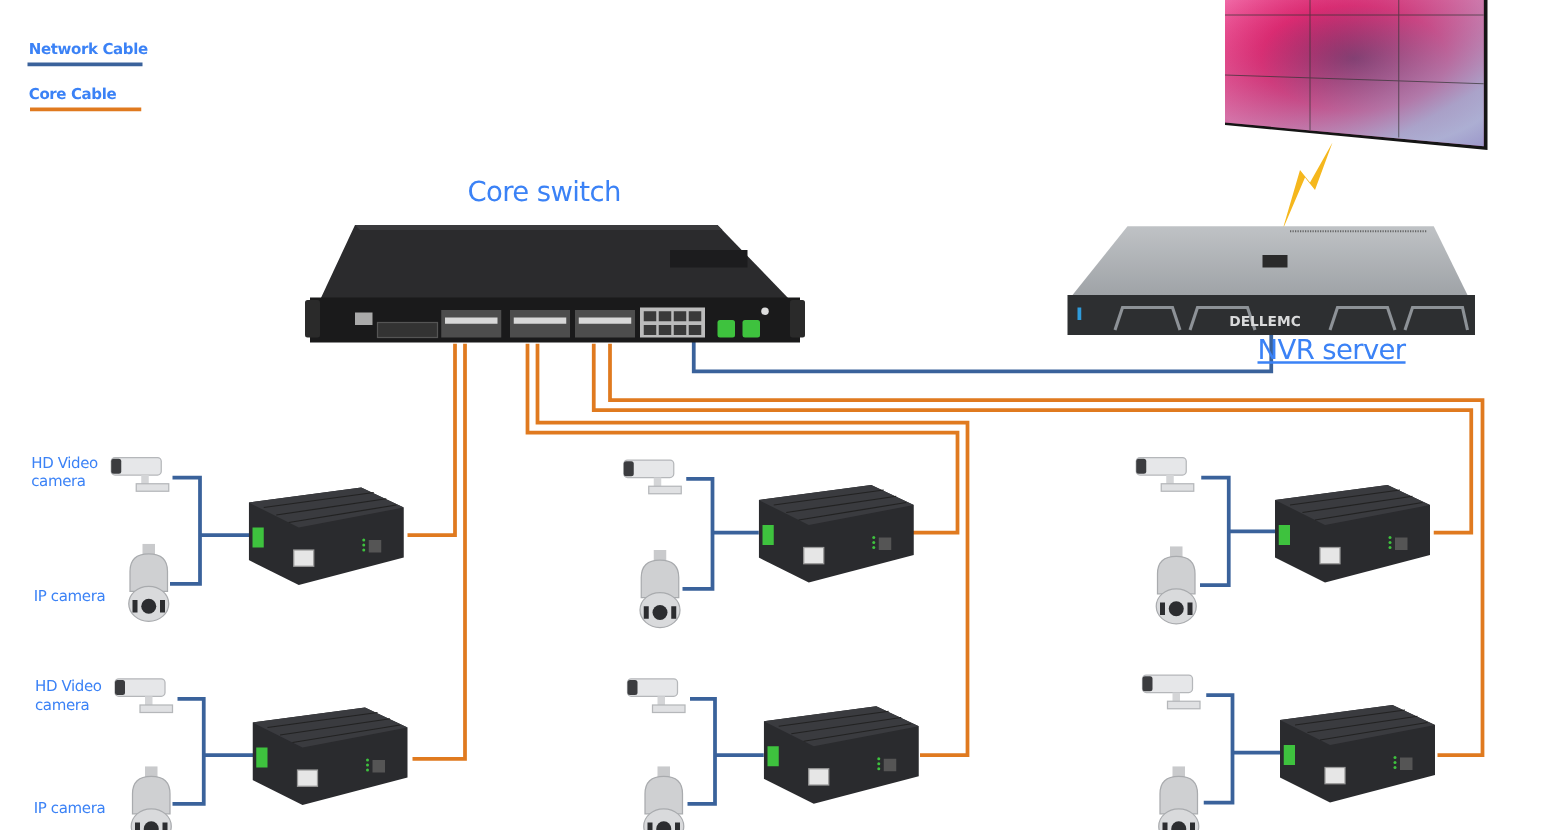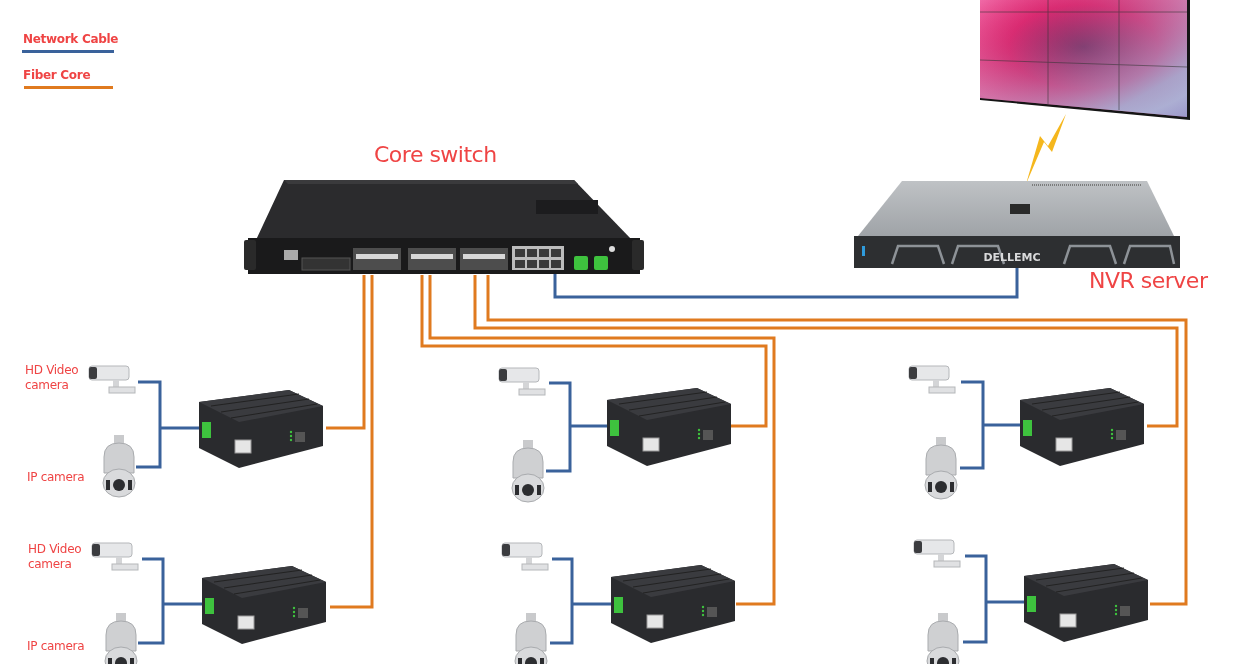--- a/index.html
+++ b/index.html
@@ -1,30 +1,30 @@
 <!DOCTYPE html>
 <html><head>
 <meta charset="utf-8">
 <style>
   html, body { margin:0; padding:0; background:#ffffff; }
   body { width:1237px; height:664px; position:relative; overflow:hidden; font-family:"DejaVu Sans", sans-serif; }
-  .label { position:absolute; color:#ef4444; font-family:"DejaVu Sans", sans-serif; white-space:nowrap; }
+  .label { position:absolute; color:#3b82f6; font-family:"DejaVu Sans", sans-serif; white-space:nowrap; }
   .legend-label { font-size:12px; font-weight:bold; letter-spacing:-0.3px; }
   .title-label { font-size:22px; letter-spacing:-0.5px; }
   .cam-label { font-size:12px; line-height:15px; letter-spacing:-0.3px; }
   svg.wires { position:absolute; left:0; top:0; }
   .dev { position:absolute; }
 </style>
 </head>
 <body>
 
 <div>
   <div class="label legend-label" style="left:23px;top:32px;">Network Cable</div>
   <div style="position:absolute;left:22px;top:50px;width:92px;height:3px;background:#3a629b;"></div>
-  <div class="label legend-label" style="left:23px;top:68px;">Fiber Core</div>
+  <div class="label legend-label" style="left:23px;top:68px;">Core Cable</div>
   <div style="position:absolute;left:24px;top:86px;width:89px;height:3px;background:#e07a1f;"></div>
 </div>
 
 <svg class="wires" width="1237" height="664">
   <g fill="none" stroke="#e07a1f" stroke-width="3" stroke-linejoin="miter">
 
     <polyline points="364,275 364,428 326,428"></polyline>
     <polyline points="372,275 372,607 330,607"></polyline>
 
     <polyline points="422,275 422,346 766,346 766,426 730,426"></polyline>
@@ -140,21 +140,21 @@
   <rect x="10" y="68" width="3" height="10" fill="#2f9bdb"></rect>
   <g fill="none" stroke="#8d9297" stroke-width="2.5">
     <polyline points="40,86 46,68 86,68 92,86"></polyline>
     <polyline points="100,86 106,68 146,68 152,86"></polyline>
     <polyline points="212,86 218,68 258,68 264,86"></polyline>
     <polyline points="272,86 278,68 318,68 322,86"></polyline>
   </g>
   <text x="160" y="83" text-anchor="middle" font-family="DejaVu Sans, sans-serif" font-size="11" font-weight="bold" fill="#d9dadb">DELLEMC</text>
 </svg>
 
-<div class="label title-label" style="left:1089px;top:268px;">NVR server</div>
+<div class="label title-label" style="left:1006px;top:268px;text-decoration:underline;">NVR server</div>
 
 <div class="label cam-label" style="left:25px;top:363px;">
   <div>HD Video</div>
   <div>camera</div>
 </div>
 <div class="label cam-label" style="left:27px;top:470px;">IP camera</div>
 
 <div class="label cam-label" style="left:28px;top:542px;">
   <div>HD Video</div>
   <div>camera</div>

